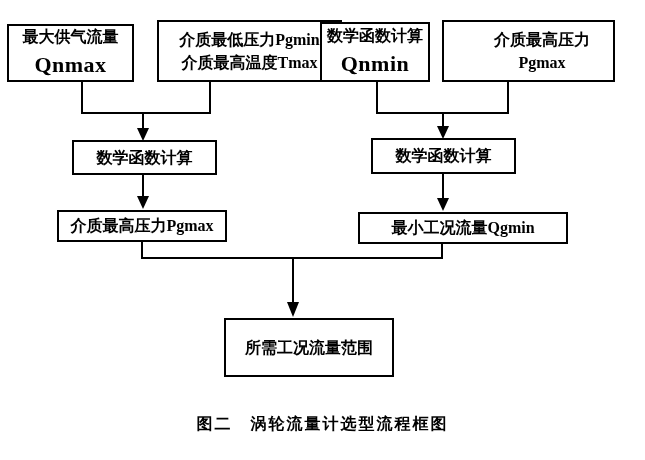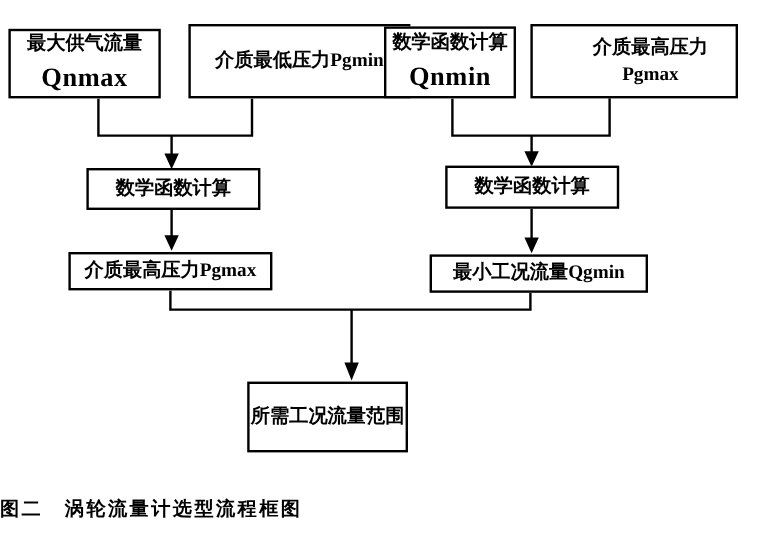--- a/index.html
+++ b/index.html
@@ -42,27 +42,28 @@
     font-size: 22px;
     letter-spacing: 0.5px;
   }
   #box-qnmax   { left: 7px;   top: 24px;  width: 127px; height: 58px; }
   #box-pgmin   { left: 137px; top: 20px;  width: 185px; height: 62px; margin-left: 20px; }
   #box-qnmin   { left: 320px; top: 22px;  width: 110px; height: 60px; }
   #box-pgmax   { left: 442px; top: 20px;  width: 173px; height: 62px; padding-left: 27px; }
   #box-calc-l  { left: 72px;  top: 140px; width: 145px; height: 35px; }
   #box-calc-r  { left: 371px; top: 138px; width: 145px; height: 36px; }
   #box-qgmax   { left: 57px;  top: 210px; width: 170px; height: 32px; }
-  #box-qgmin   { left: 358px; top: 212px; width: 182px; height: 32px; }
-  #box-result  { left: 206px; top: 318px; width: 134px; height: 59px; }
+  #box-qgmin   { left: 358px; top: 212px; width: 210px; height: 32px; }
+  #box-result  { left: 224px; top: 318px; width: 170px; height: 59px; }
   #caption {
     position: absolute;
     left: 0;
     top: 414px;
     width: 100%;
+    text-align: center;
     font-weight: 700;
     font-size: 16px;
     letter-spacing: 2px;
     z-index: 2;
   }
 </style>
 </head>
 <body>
 
 <div id="stage">
@@ -90,20 +91,21 @@
     </g>
   </svg>
 
   <div class="box" id="box-qnmax">
     <div>最大供气流量</div>
     <div class="latin-line">Qnmax</div>
   </div>
 
   <div class="box" id="box-pgmin">
     <div>介质最低压力Pgmin</div>
+    <div>介质最高温度Tmax</div>
   </div>
 
   <div class="box" id="box-qnmin">
     <div>数学函数计算</div>
     <div class="latin-line">Qnmin</div>
   </div>
 
   <div class="box" id="box-pgmax">
     <div>介质最高压力Pgmax</div>
   </div>

